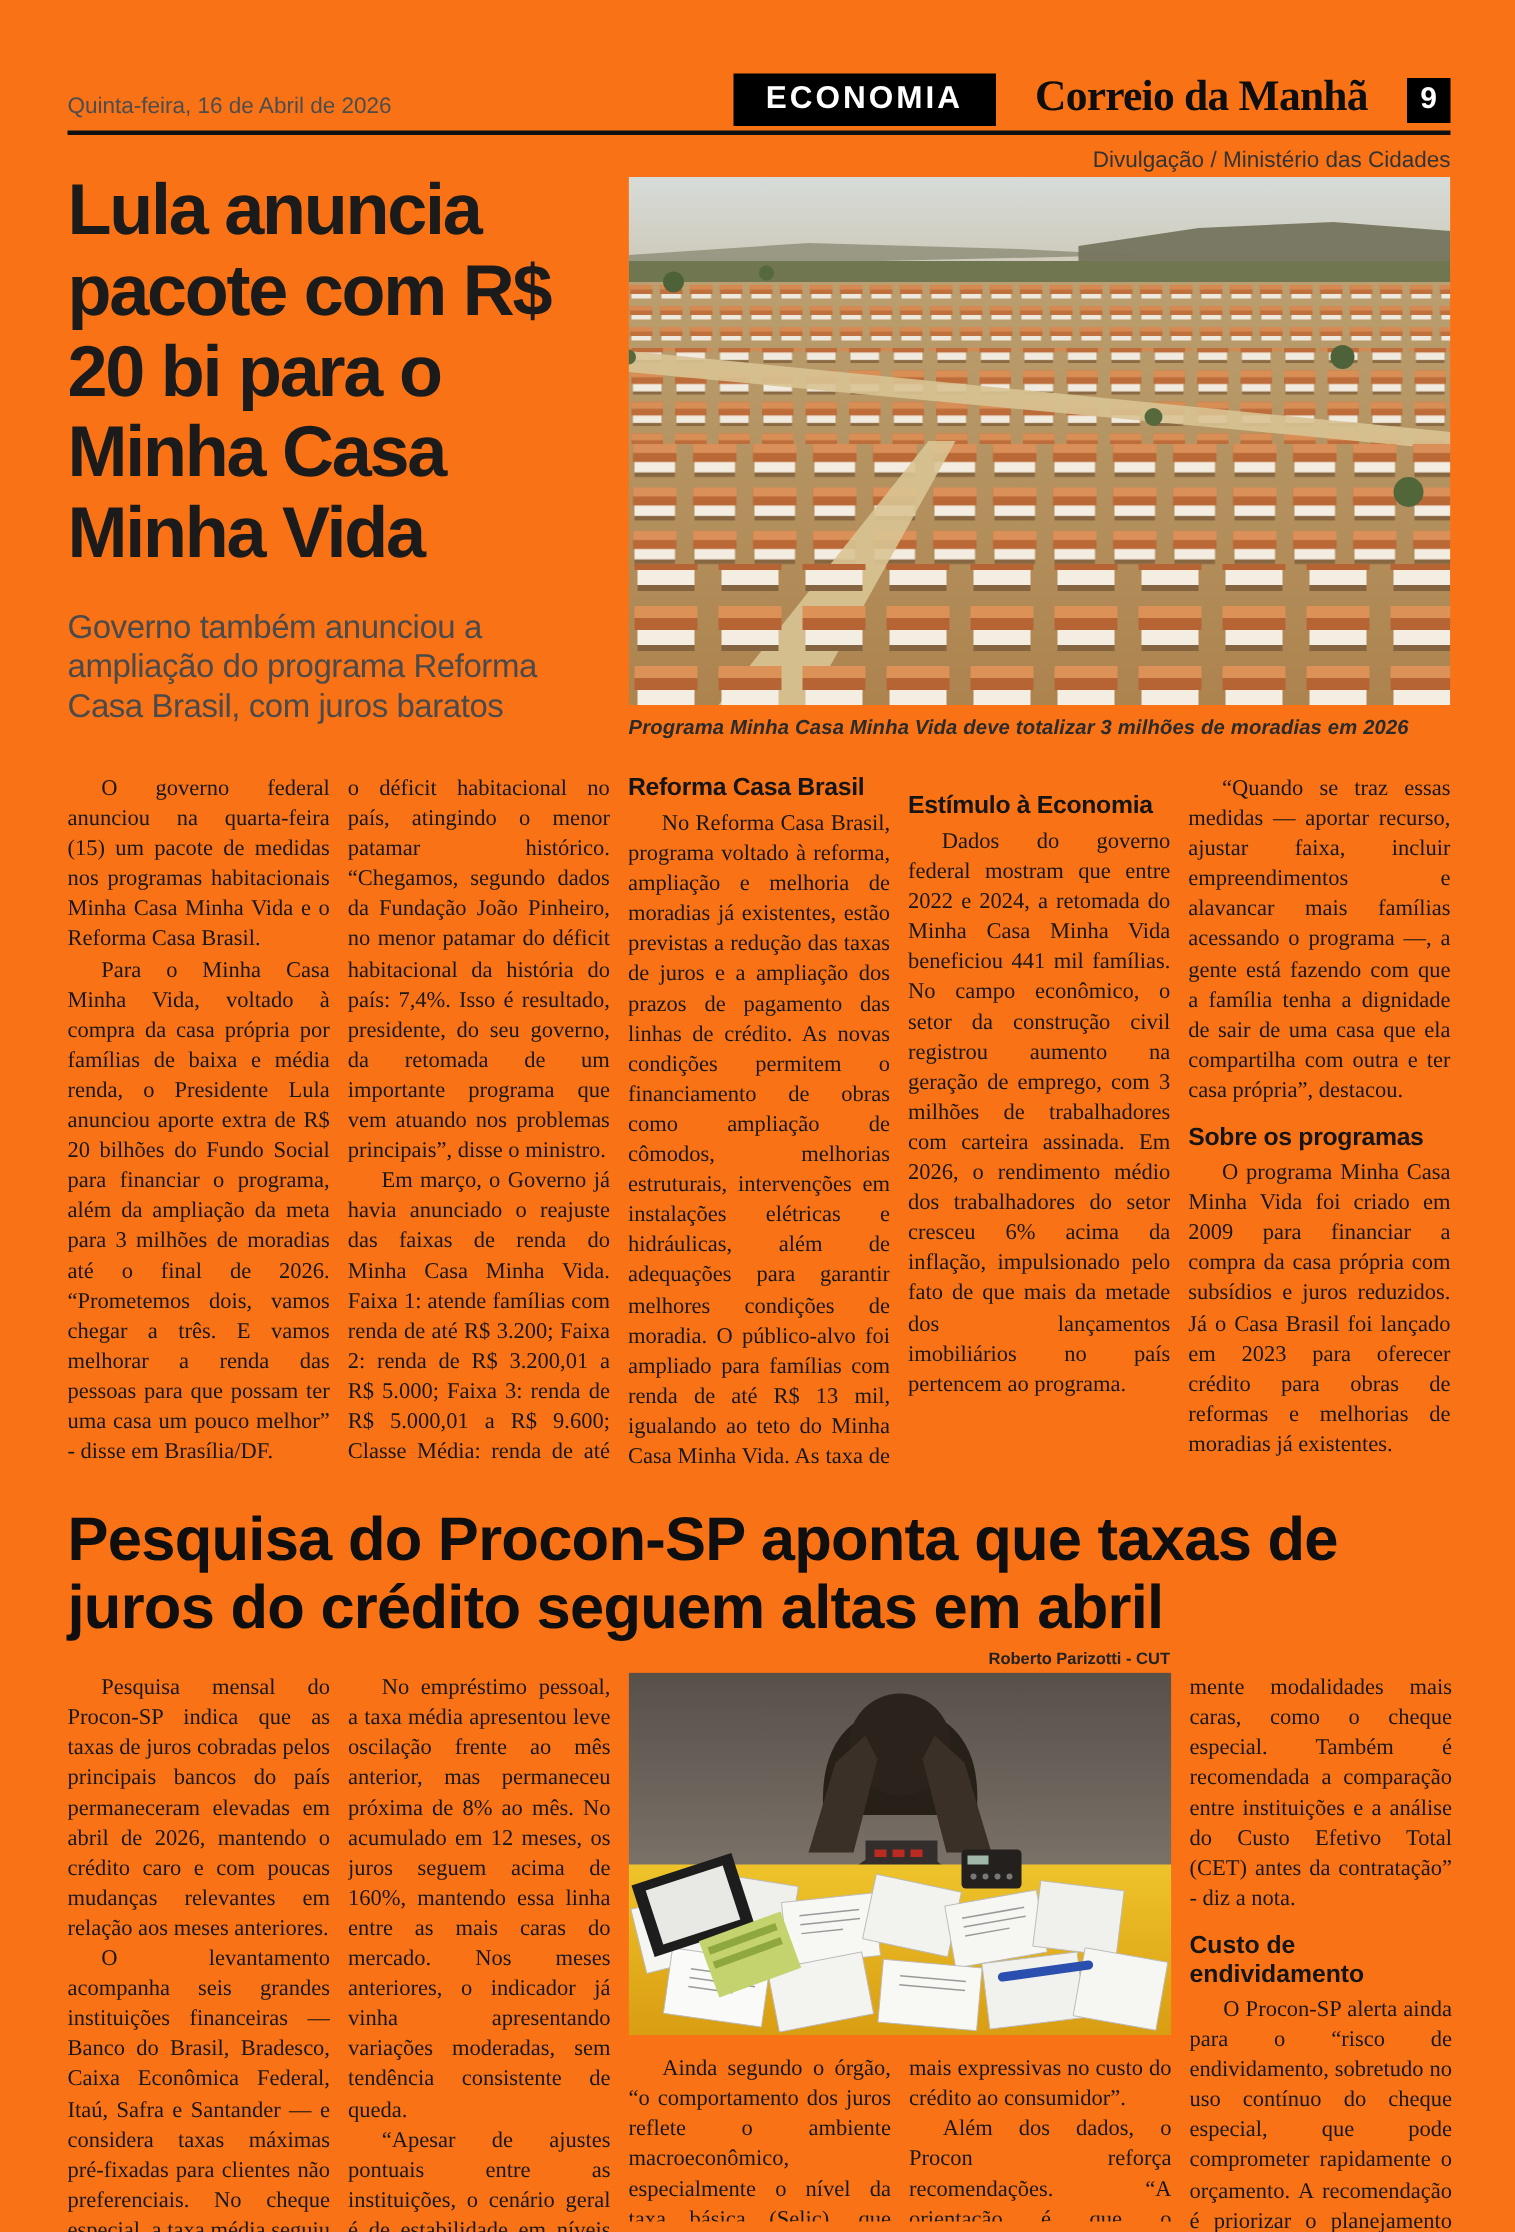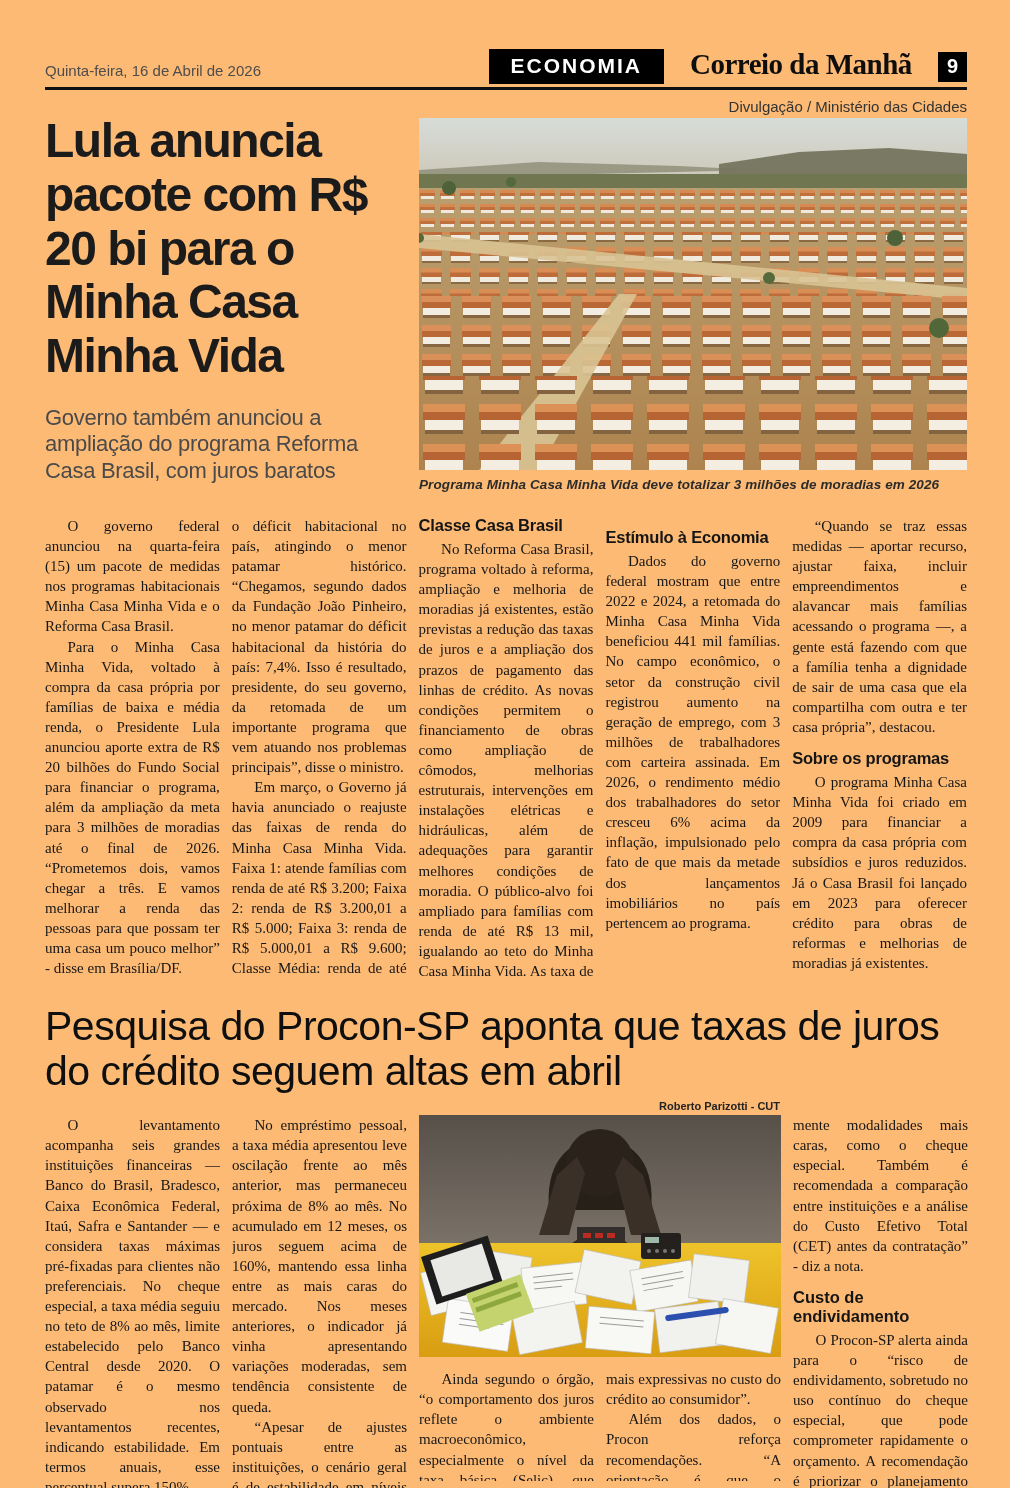--- a/index.html
+++ b/index.html
@@ -1,18 +1,18 @@
 <!DOCTYPE html>
 <html lang="pt"><head>
 <meta charset="utf-8">
 <style>
   * { margin:0; padding:0; box-sizing:border-box; }
   html,body { background:#e9e9e9; }
   .page {
-    width:1010px; height:1488px; margin:0 auto; background:#fdba74;
+    width:1010px; height:1488px; margin:0 auto; background:#f97316;
     position:relative; overflow:hidden;
     font-family:"Liberation Serif", serif; color:#141414;
   }
   .inner { padding:48px 43px 0 45px; }
 
   
   .topbar {
     display:flex; justify-content:space-between; align-items:flex-end;
     border-bottom:3px solid #101010; padding-bottom:5px;
   }
@@ -69,21 +69,21 @@
   }
   .col p.noindent { text-indent:0; }
   .col h3 {
     font-family:"Liberation Sans", sans-serif; font-size:16.5px;
     font-weight:bold; color:#151515; margin:12px 0 4px; letter-spacing:-0.2px;
   }
   .col h3.first { margin-top:0; }
 
   
   .a2-headline {
-    font-family:"Liberation Sans", sans-serif; font-weight:normal;
+    font-family:"Liberation Sans", sans-serif; font-weight:bold;
     font-size:41px; line-height:1.1; letter-spacing:-0.5px; color:#0f0f0f;
     margin-top:26px;
   }
   .a2-credit {
     font-family:"Liberation Sans", sans-serif; font-size:11px; font-weight:bold;
     color:#222; text-align:right; padding-right:187px; margin:6px 0 3px;
   }
   .a2-row { display:flex; gap:12px; }
   .a2-col { width:175px; flex:0 0 175px; overflow:hidden; height:392px; }
   .a2-mid { width:362px; flex:0 0 362px; }
@@ -182,41 +182,42 @@
         <p>O governo federal anunciou na quarta-feira (15) um pacote de medidas nos programas habitacionais Minha Casa Minha Vida e o Reforma Casa Brasil.</p>
         <p>Para o Minha Casa Minha Vida, voltado à compra da casa própria por famílias de baixa e média renda, o Presidente Lula anunciou aporte extra de R$ 20 bilhões do Fundo Social para financiar o programa, além da ampliação da meta para 3 milhões de moradias até o final de 2026. “Prometemos dois, vamos chegar a três. E vamos melhorar a renda das pessoas para que possam ter uma casa um pouco melhor” - disse em Brasília/DF.</p>
 
       </div>
       <div class="col">
         <p class="noindent">o déficit habitacional no país, atingindo o menor patamar histórico. “Chegamos, segundo dados da Fundação João Pinheiro, no menor patamar do déficit habitacional da história do país: 7,4%. Isso é resultado, presidente, do seu governo, da retomada de um importante programa que vem atuando nos problemas principais”, disse o ministro.</p>
         <p>Em março, o Governo já havia anunciado o reajuste das faixas de renda do Minha Casa Minha Vida. Faixa 1: atende famílias com renda de até R$ 3.200; Faixa 2: renda de R$ 3.200,01 a R$ 5.000; Faixa 3: renda de R$ 5.000,01 a R$ 9.600; Classe Média: renda de até R$ 13 mil.</p>
 
       </div>
       <div class="col">
-        <h3 class="first">Classe Casa Brasil</h3>
+        <h3 class="first">Reforma Casa Brasil</h3>
         <p>No Reforma Casa Brasil, programa voltado à reforma, ampliação e melhoria de moradias já existentes, estão previstas a redução das taxas de juros e a ampliação dos prazos de pagamento das linhas de crédito. As novas condições permitem o financiamento de obras como ampliação de cômodos, melhorias estruturais, intervenções em instalações elétricas e hidráulicas, além de adequações para garantir melhores condições de moradia. O público-alvo foi ampliado para famílias com renda de até R$ 13 mil, igualando ao teto do Minha Casa Minha Vida. As taxa de juro foi reduzida para 0,99% ao ano para todos os beneficiários. O governo também elevou o ticket máximo da reforma de R$ 30 mil para R$ 50 mil e estendeu o prazo de amortização para 72 meses.</p>
 
       </div>
       <div class="col">
         <h3>Estímulo à Economia</h3>
         <p>Dados do governo federal mostram que entre 2022 e 2024, a retomada do Minha Casa Minha Vida beneficiou 441 mil famílias. No campo econômico, o setor da construção civil registrou aumento na geração de emprego, com 3 milhões de trabalhadores com carteira assinada. Em 2026, o rendimento médio dos trabalhadores do setor cresceu 6% acima da inflação, impulsionado pelo fato de que mais da metade dos lançamentos imobiliários no país pertencem ao programa.</p>
 
       </div>
       <div class="col">
         <p>“Quando se traz essas medidas — aportar recurso, ajustar faixa, incluir empreendimentos e alavancar mais famílias acessando o programa —, a gente está fazendo com que a família tenha a dignidade de sair de uma casa que ela compartilha com outra e ter casa própria”, destacou.</p>
         <h3>Sobre os programas</h3>
         <p>O programa Minha Casa Minha Vida foi criado em 2009 para financiar a compra da casa própria com subsídios e juros reduzidos. Já o Casa Brasil foi lançado em 2023 para oferecer crédito para obras de reformas e melhorias de moradias já existentes.</p>
       </div>
     </div>
 
     <h2 class="a2-headline">Pesquisa do Procon-SP aponta que taxas de juros do crédito seguem altas em abril</h2>
     <div class="a2-credit">Roberto Parizotti - CUT</div>
 
     <div class="a2-row">
       <div class="a2-col">
+        <p>Pesquisa mensal do Procon-SP indica que as taxas de juros cobradas pelos principais bancos do país permaneceram elevadas em abril de 2026, mantendo o crédito caro e com poucas mudanças relevantes em relação aos meses anteriores.</p>
         <p>O levantamento acompanha seis grandes instituições financeiras — Banco do Brasil, Bradesco, Caixa Econômica Federal, Itaú, Safra e Santander — e considera taxas máximas pré-fixadas para clientes não preferenciais. No cheque especial, a taxa média seguiu no teto de 8% ao mês, limite estabelecido pelo Banco Central desde 2020. O patamar é o mesmo observado nos levantamentos recentes, indicando estabilidade. Em termos anuais, esse percentual supera 150%.</p>
       </div>
       <div class="a2-col">
         <p>No empréstimo pessoal, a taxa média apresentou leve oscilação frente ao mês anterior, mas permaneceu próxima de 8% ao mês. No acumulado em 12 meses, os juros seguem acima de 160%, mantendo essa linha entre as mais caras do mercado. Nos meses anteriores, o indicador já vinha apresentando variações moderadas, sem tendência consistente de queda.</p>
         <p>“Apesar de ajustes pontuais entre as instituições, o cenário geral é de estabilidade em níveis elevados. Alguns bancos reduziram marginalmente suas taxas, enquanto outros promoveram aumentos leves ou mantiveram os percentuais, o que resultou em média praticamente estável no período recente” - aponta o órgão de defesa do consumidor.</p>
       </div>
       <div class="a2-mid">
         <div class="photo-frame">
           <svg width="362" height="242" viewBox="0 0 362 242" xmlns="http://www.w3.org/2000/svg">
             <defs>

